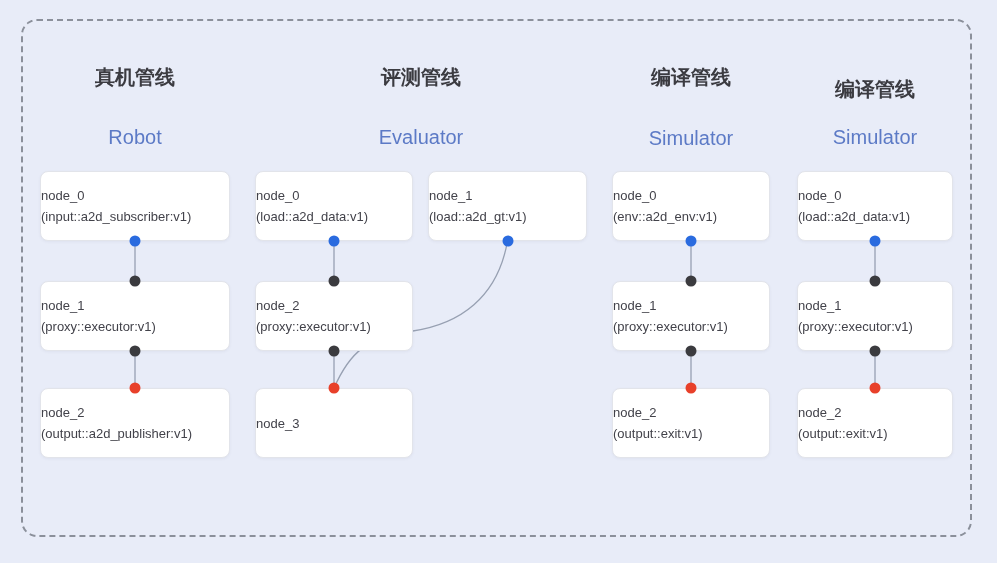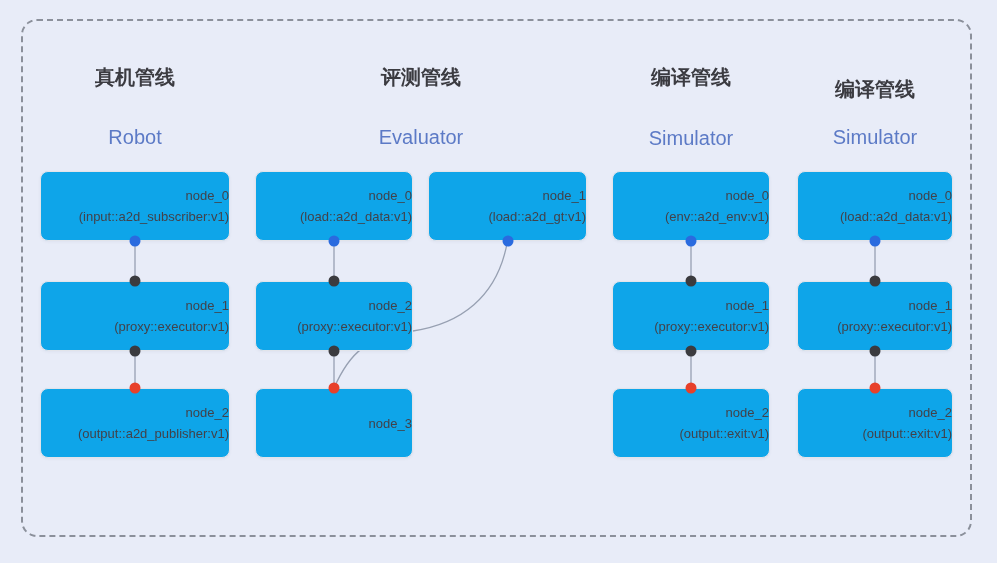--- a/index.html
+++ b/index.html
@@ -46,27 +46,27 @@
     transform: translate(-50%, -50%);
     font-size: 20px;
     font-weight: 400;
     color: #5c7ac6;
     white-space: nowrap;
     z-index: 2;
   }
   .node-box {
     position: absolute;
     box-sizing: border-box;
-    background: #0ea5e9;
+    background: #ffffff;
     border: 1px solid #e2e4ea;
     border-radius: 8px;
     box-shadow: 0 1px 3px rgba(60, 70, 100, 0.06);
     display: flex;
     flex-direction: column;
-    align-items: flex-end;
+    align-items: flex-start;
     justify-content: center;
     z-index: 2;
   }
   .node-name, .node-type {
     font-size: 13px;
     line-height: 21px;
     color: #42424a;
     white-space: nowrap;
   }
   .dot {

